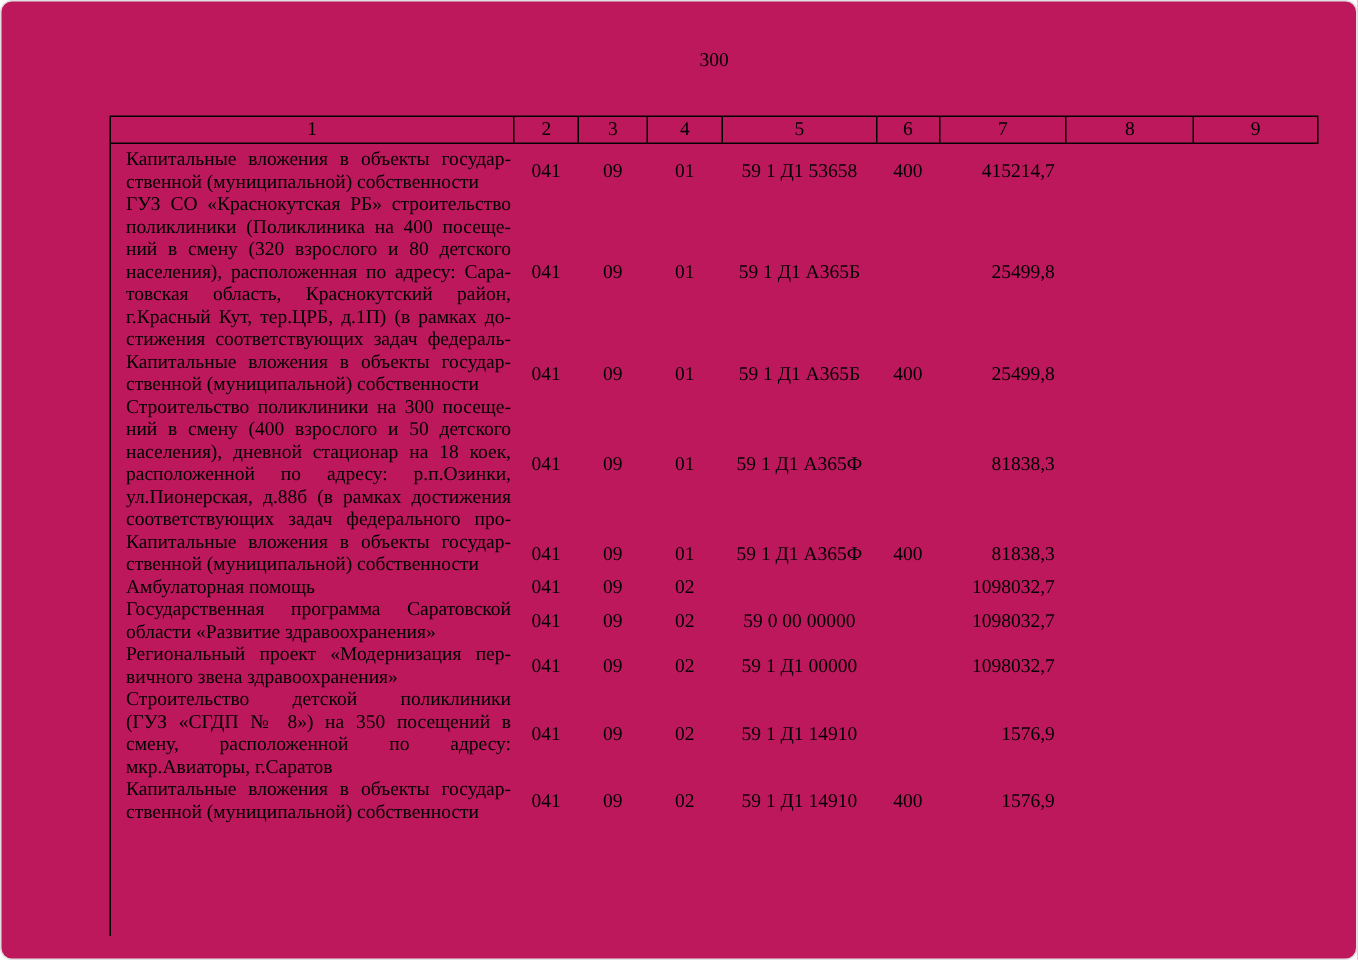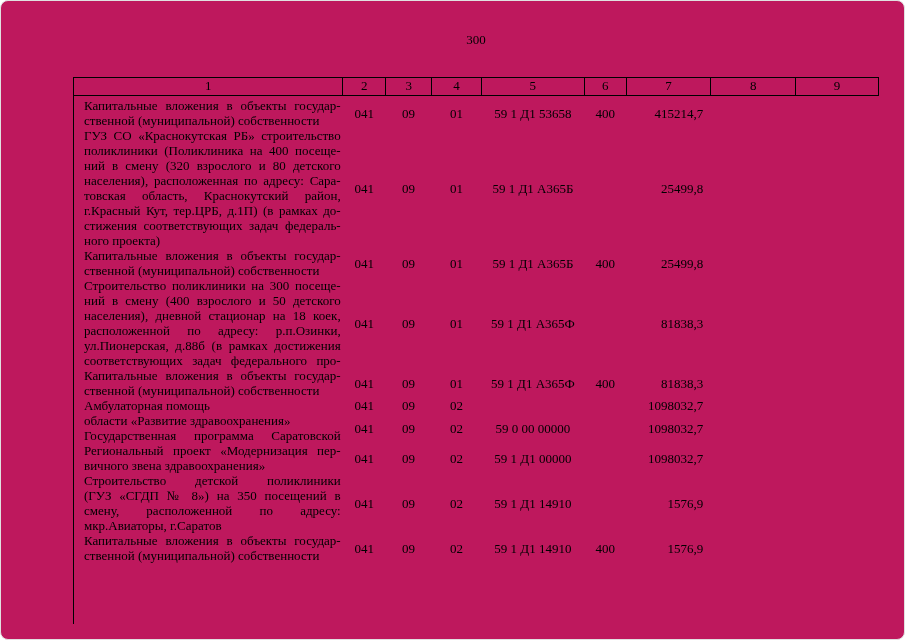--- a/index.html
+++ b/index.html
@@ -85,21 +85,20 @@
         </div>
         <div class="row">
           <div class="cell namecell c1">
             <div class="line">ГУЗ СО «Краснокутская РБ» строительство</div>
             <div class="line">поликлиники (Поликлиника на 400 посеще-</div>
             <div class="line">ний в смену (320 взрослого и 80 детского</div>
             <div class="line">населения), расположенная по адресу: Сара-</div>
             <div class="line">товская область, Краснокутский район,</div>
             <div class="line">г.Красный Кут, тер.ЦРБ, д.1П) (в рамках до-</div>
             <div class="line">стижения соответствующих задач федераль-</div>
-            <div class="line last">ного проекта)</div>
           </div>
           <div class="cell vcell c2">041</div>
           <div class="cell vcell c3">09</div>
           <div class="cell vcell c4">01</div>
           <div class="cell vcell c5">59 1 Д1 А365Б</div>
           <div class="cell vcell c6"></div>
           <div class="cell vcell c7">25499,8</div>
           <div class="cell vcell c8"></div>
           <div class="cell vcell c9"></div>
         </div>
@@ -157,22 +156,22 @@
           <div class="cell vcell c3">09</div>
           <div class="cell vcell c4">02</div>
           <div class="cell vcell c5"></div>
           <div class="cell vcell c6"></div>
           <div class="cell vcell c7">1098032,7</div>
           <div class="cell vcell c8"></div>
           <div class="cell vcell c9"></div>
         </div>
         <div class="row">
           <div class="cell namecell c1">
+            <div class="line">Государственная программа Саратовской</div>
             <div class="line last">области «Развитие здравоохранения»</div>
-            <div class="line">Государственная программа Саратовской</div>
           </div>
           <div class="cell vcell c2">041</div>
           <div class="cell vcell c3">09</div>
           <div class="cell vcell c4">02</div>
           <div class="cell vcell c5">59 0 00 00000</div>
           <div class="cell vcell c6"></div>
           <div class="cell vcell c7">1098032,7</div>
           <div class="cell vcell c8"></div>
           <div class="cell vcell c9"></div>
         </div>

